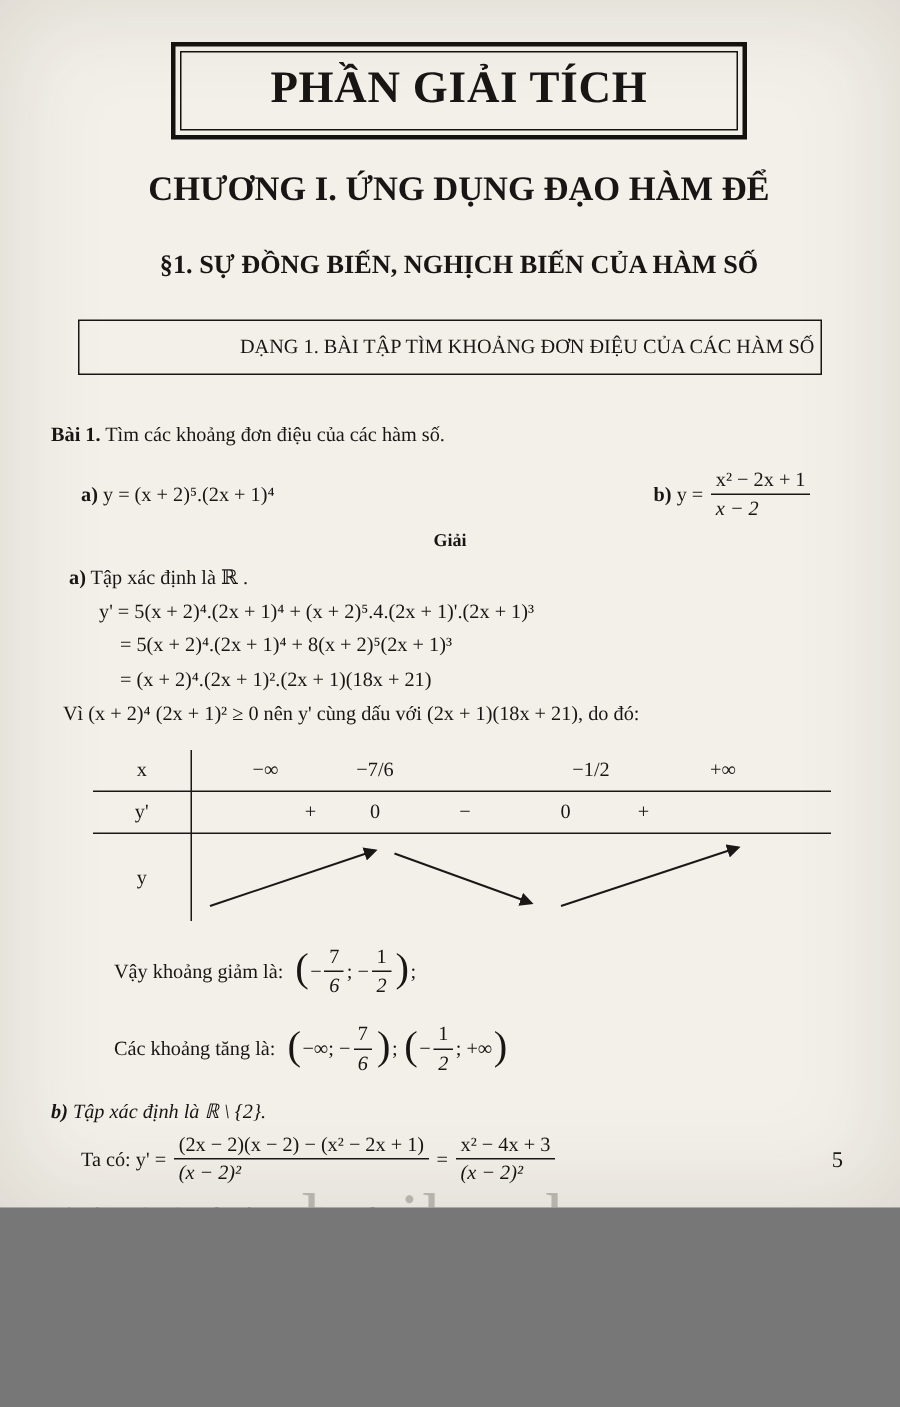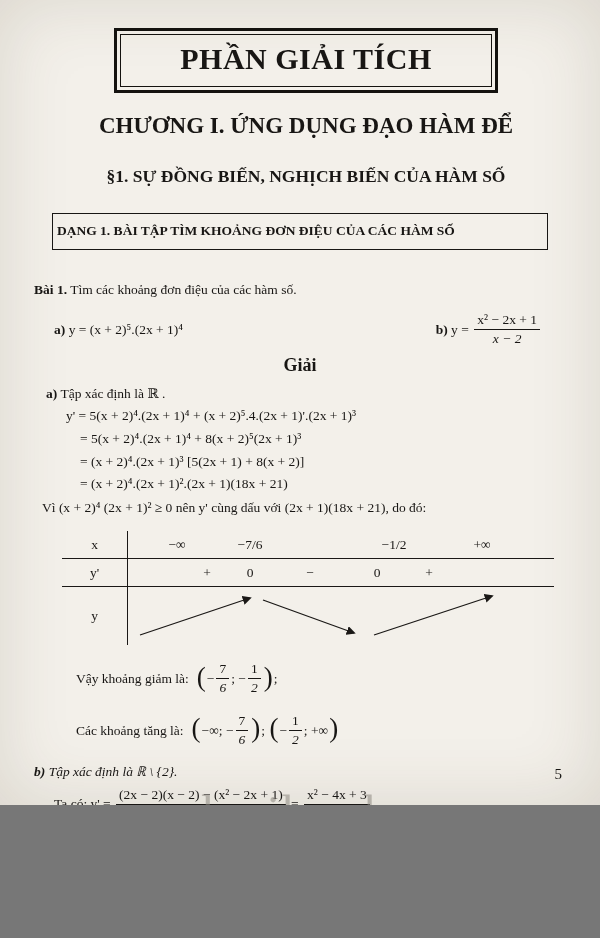--- a/index.html
+++ b/index.html
@@ -12,28 +12,28 @@
     padding-left: 12px;
   }
   
   .title-wrap { width: 384px; margin: 28px auto 0; border: 3px solid #14120f; padding: 3px; }
   .title-inner { border: 1.5px solid #14120f; padding: 7px 6px 10px; text-align: center; }
   .part-title { font-size: 30px; font-weight: 700; letter-spacing: .5px; }
 
   .chapter { margin: 17px 12px 0; text-align: center; font-size: 23px; font-weight: 700; line-height: 1.4; }
   .section-title { margin-top: 24px; text-align: center; font-size: 17.5px; font-weight: 700; }
   .type-box { margin: 26px 52px 0 40px; border: 1.8px solid #181614; padding: 9px 4px 10px;
-              text-align: left; font-size: 13.5px; font-weight: 700; }
+              text-align: right; font-size: 13.5px; font-weight: 400; }
 
   .content { margin: 30px 34px 0 22px; font-size: 13.5px; line-height: 1.45; }
   .bold { font-weight: 700; }
 
   .formula-row { display: flex; justify-content: space-between; align-items: center;
                  margin: 8px 24px 0 20px; min-height: 44px; }
-  .solve-head { text-align: center; font-weight: 700; font-size: 18px; }
+  .solve-head { text-align: center; font-weight: 700; font-size: 12px; }
 
   .line-a-domain { margin: 6px 0 0 12px; }
   .deriv { margin: 3px 0 0 32px; white-space: nowrap; }
   .deriv.cont { margin-left: 46px; }
   .sign-note { margin: 4px 0 0 8px; }
 
   
   .vtable { position: relative; margin: 14px 0 0 28px; width: 492px; font-size: 13.5px; }
   .vt-vline { position: absolute; left: 65px; top: 0; bottom: 0; width: 1.2px; background: #1a1816; }
   .vt-row { position: relative; }
@@ -44,21 +44,21 @@
   .vt-label { position: absolute; left: 0; width: 65px; text-align: center; top: 50%; transform: translateY(-50%); }
   .vt-val { position: absolute; top: 50%; transform: translate(-50%,-50%); white-space: nowrap; }
   .xv0{left:115px} .xv1{left:188px} .xv2{left:332px} .xv3{left:420px}
   .sv0{left:145px} .sv1{left:188px} .sv2{left:248px} .sv3{left:315px} .sv4{left:367px}
   .arrows { position: absolute; left: 70px; top: 1px; }
 
   
   .interval-line { display: flex; align-items: center; gap: 7px; margin: 16px 0 0 42px; }
   .math-line { display: inline-flex; align-items: center; }
   .big-paren { font-size: 27px; line-height: .9; padding: 0 1px; position: relative; top: -2px; font-weight: 400; }
-  .frac { display: inline-block; text-align: center; vertical-align: middle; margin: 0 2px; }
+  .frac { display: inline-block; text-align: left; vertical-align: middle; margin: 0 2px; }
   .frac .fnum { display: block; border-bottom: 1.1px solid #181614; padding: 0 3px 1px; line-height: 1.2; }
   .frac .fden { display: block; padding: 1px 3px 0; line-height: 1.2; font-style: italic; }
 
   .b-domain { margin: 14px 0 0 0; font-style: italic; }
   .b-deriv { margin: 5px 0 0 20px; }
   .roots-line { margin: 9px 0 0 4px; }
   .tail-line { margin: 8px 0 0 8px; }
 
   .watermark { position: absolute; left: 105px; top: 784px; width: 390px; text-align: center; pointer-events: none; }
   .wm-name { font-size: 50px; color: #8e8a82; opacity: .55; letter-spacing: 2px; }
@@ -108,21 +108,20 @@
 
     <div class="solve-head">Giải</div>
 
     <div class="line-a-domain">
       <span class="bold">a)</span>
       <span>Tập xác định là ℝ .</span>
     </div>
 
     <div class="deriv">y' = 5(x + 2)⁴.(2x + 1)⁴ + (x + 2)⁵.4.(2x + 1)'.(2x + 1)³</div>
     <div class="deriv cont">= 5(x + 2)⁴.(2x + 1)⁴ + 8(x + 2)⁵(2x + 1)³</div>
-    <div class="deriv cont">= (x + 2)⁴.(2x + 1)³ [5(2x + 1) + 8(x + 2)]</div>
     <div class="deriv cont">= (x + 2)⁴.(2x + 1)².(2x + 1)(18x + 21)</div>
 
     <div class="sign-note">Vì (x + 2)⁴ (2x + 1)² ≥ 0 nên y' cùng dấu với (2x + 1)(18x + 21), do đó:</div>
 
     <div class="vtable">
       <div class="vt-vline"></div>
       <div class="vt-row row-x">
         <span class="vt-label">x</span>
         <span class="vt-val xv0">−∞</span>
         <span class="vt-val xv1">−7/6</span>

